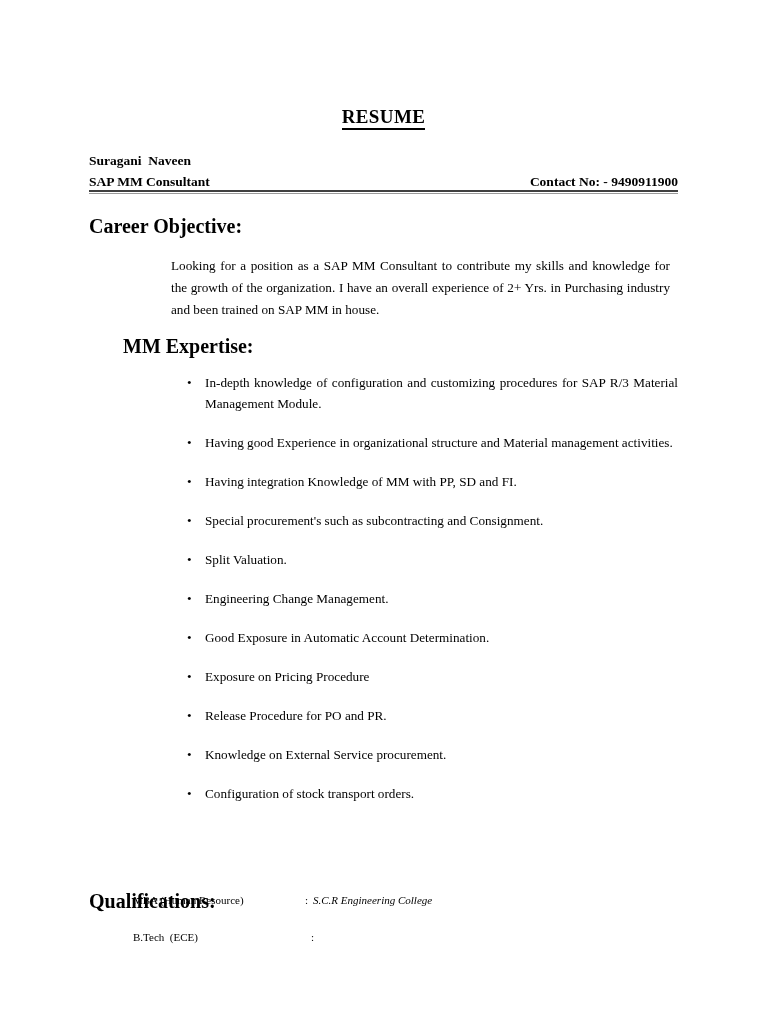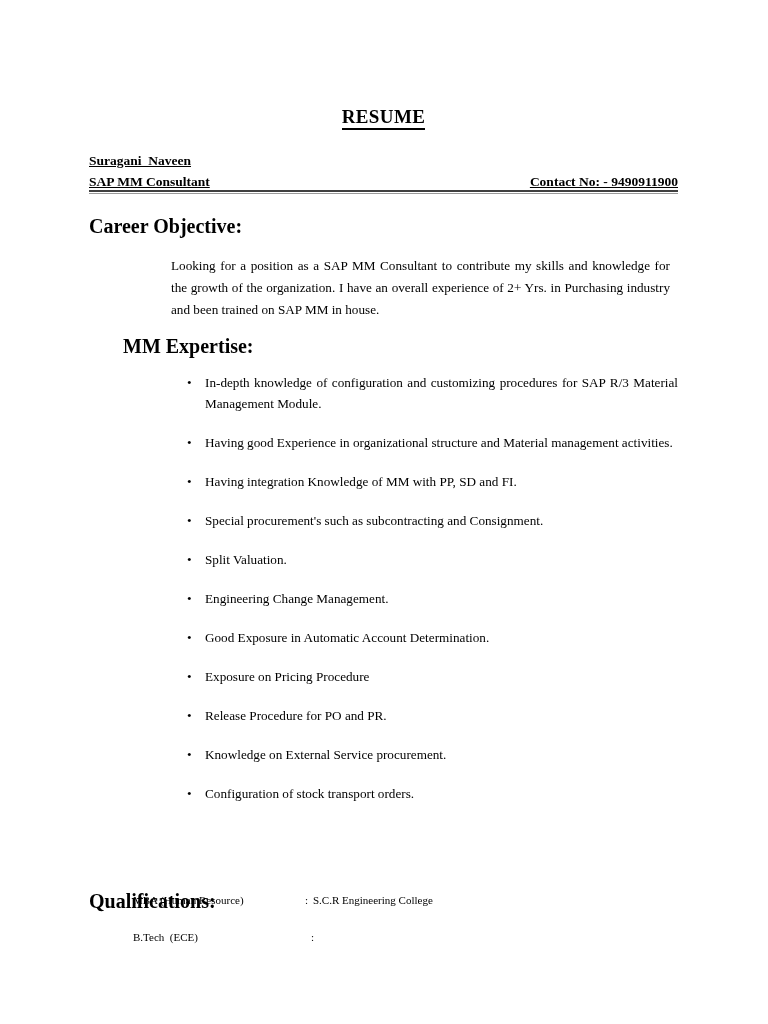--- a/index.html
+++ b/index.html
@@ -41,21 +41,20 @@
     border-bottom: 2px solid #000;
     padding-bottom: 1px;
   }
 
   
   .identity {
     position: absolute;
     left: 89px;
     top: 150px;
     width: 589px;
-    text-decoration: underline;
   }
   .identity-row {
     display: flex;
     justify-content: space-between;
     align-items: baseline;
     font-size: 13.5px;
     font-weight: bold;
     line-height: 21px;
     white-space: pre;
   }
@@ -143,21 +142,21 @@
   }
   .qual-row {
     display: flex;
     font-size: 11px;
     line-height: 30px;
     white-space: pre;
     margin-top: 7px;
   }
   .qual-row .degree { width: 172px; flex: 0 0 172px; }
   .qual-row .sep { width: 8px; flex: 0 0 8px; }
-  .qual-row .institute { flex: 1 1 auto; }
+  .qual-row .institute { flex: 1 1 auto; font-style: italic; }
   .qual-row.row-2 .degree { width: 178px; flex: 0 0 178px; }
 </style>
 </head>
 <body>
 
 <div class="page">
 
   <div class="doc-title">
     <span>RESUME</span>
   </div>

